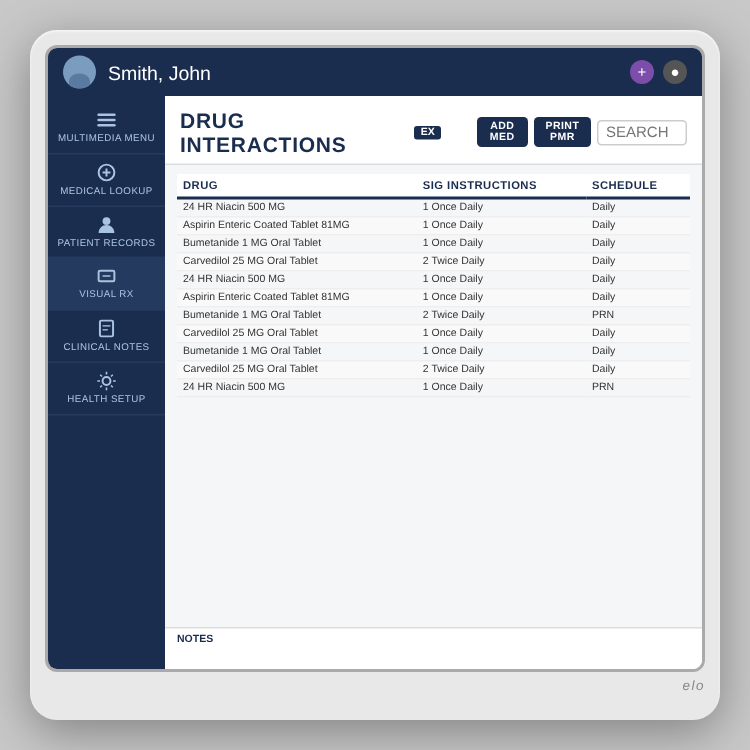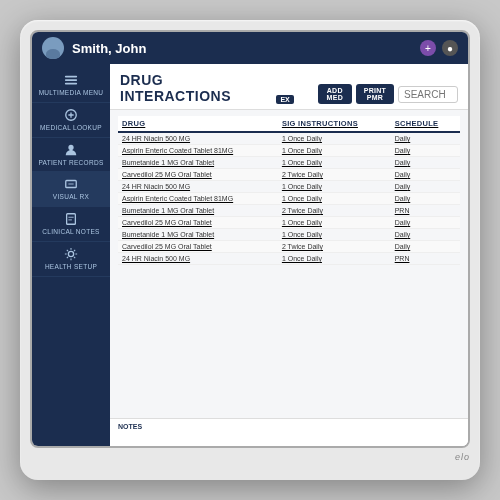--- a/index.html
+++ b/index.html
@@ -61,21 +61,21 @@
     }
     .avatar-body {
       width: 14px;
       height: 10px;
       background: #5a7a9f;
       border-radius: 50% 50% 0 0;
     }
     .header-name {
       color: #fff;
       font-size: 13px;
-      font-weight: bold;
+      font-weight: normal;
       flex: 1;
     }
     .header-icons {
       display: flex;
       gap: 6px;
       align-items: center;
     }
     .header-icon-btn {
       width: 16px;
       height: 16px;
@@ -132,21 +132,21 @@
       background: #f5f6f8;
       display: flex;
       flex-direction: column;
       overflow: hidden;
     }
     .content-header {
       background: #fff;
       padding: 8px 10px 5px 10px;
       border-bottom: 1px solid #ddd;
       display: flex;
-      align-items: flex-end;
+      align-items: center;
       gap: 24px;
     }
     .content-title {
       font-size: 14px;
       font-weight: bold;
       color: #1b2d4f;
       text-transform: uppercase;
       letter-spacing: 0.5px;
     }
     .ex-badge {
@@ -186,21 +186,20 @@
     
     .table-container {
       flex: 1;
       overflow-y: auto;
       padding: 6px 8px 4px 8px;
     }
     .drug-table {
       width: 100%;
       border-collapse: collapse;
       font-size: 7.5px;
-      text-decoration: underline;
     }
     .drug-table thead tr {
       background: #fff;
       border-bottom: 2px solid #1b2d4f;
     }
     .drug-table th {
       text-align: left;
       padding: 3px 4px;
       font-size: 7.5px;
       font-weight: bold;

